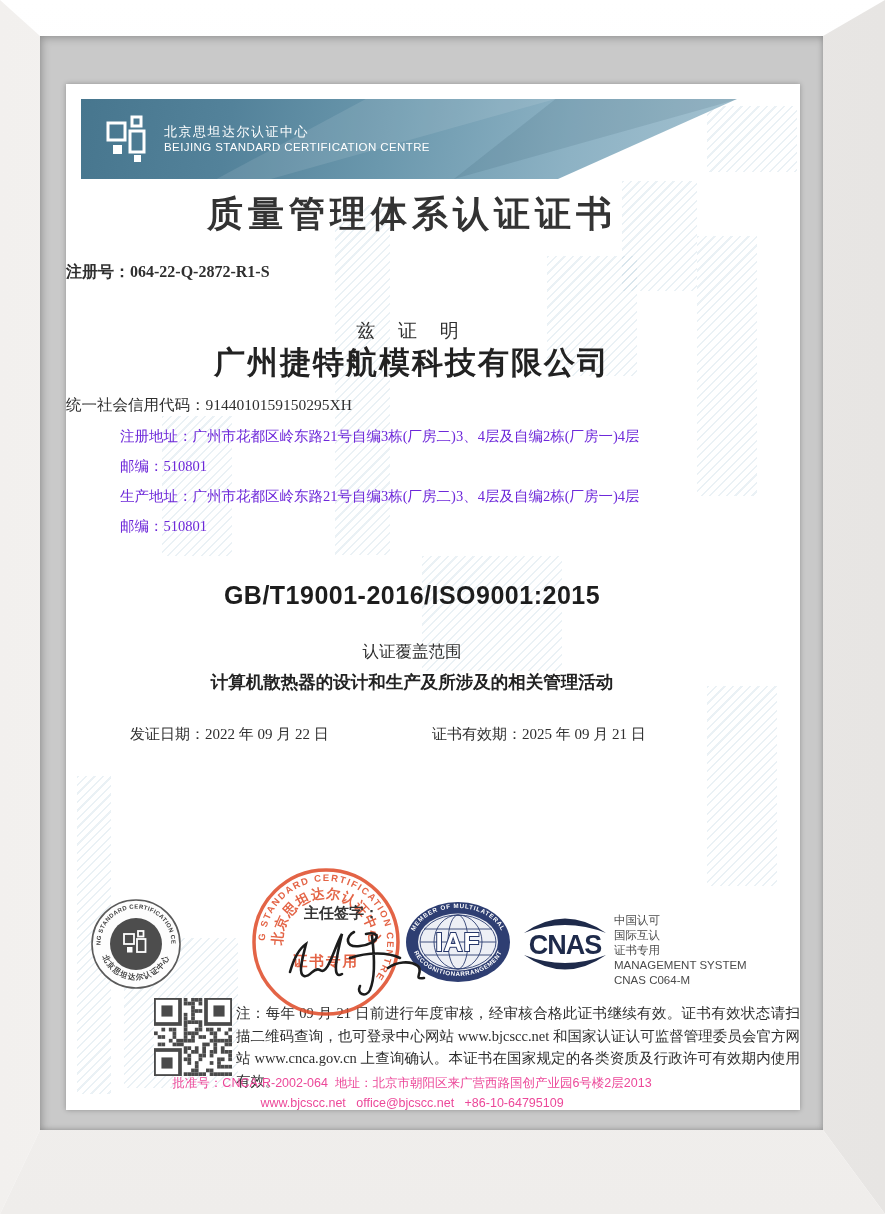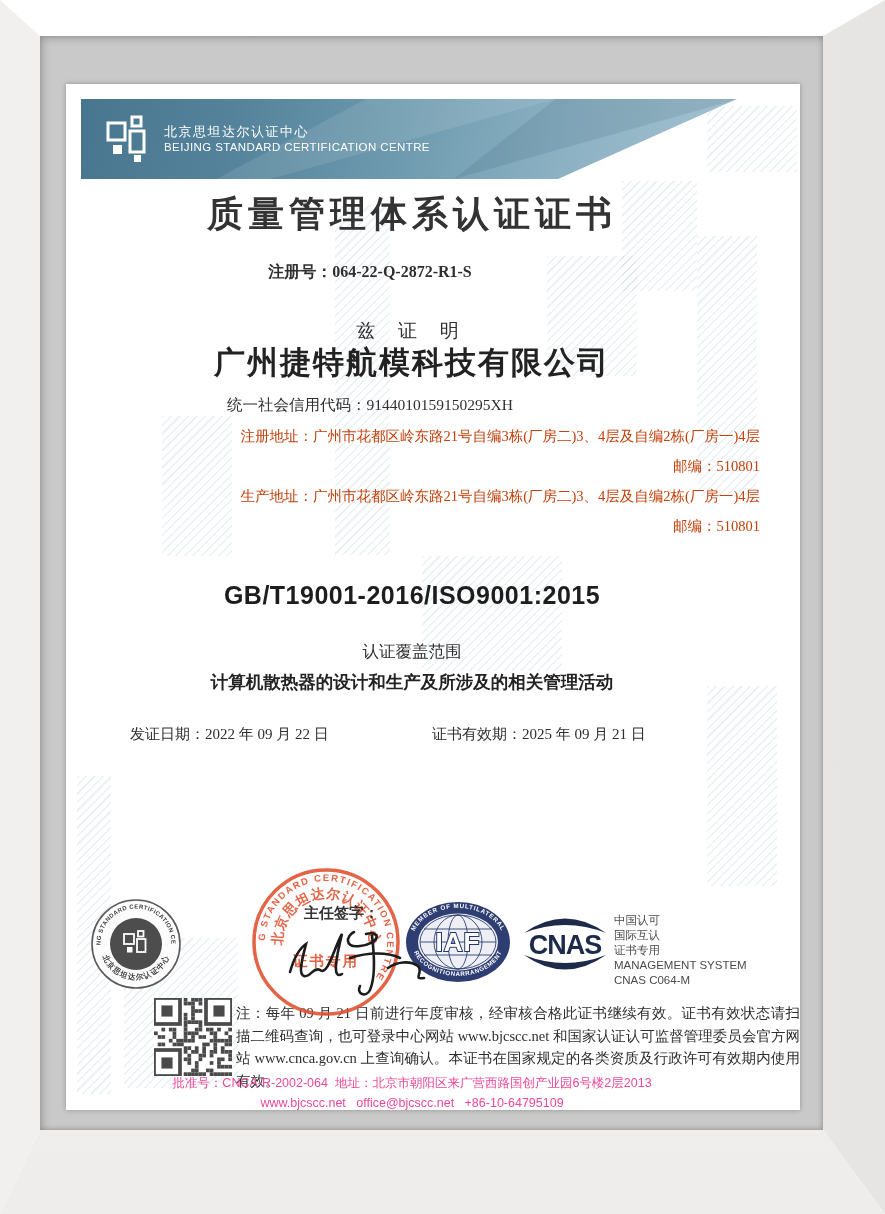--- a/index.html
+++ b/index.html
@@ -28,27 +28,27 @@
   .band:after{content:"";position:absolute;inset:0;background:rgba(10,50,70,.10);
         clip-path:polygon(70% 0,97% 0,55% 100%);}
   .band-inner{position:absolute;left:24px;top:15px;display:flex;align-items:center;gap:13px;}
   .band-logo{width:46px;height:50px;}
   .band-name{color:#fff;font-family:"Liberation Sans","DejaVu Sans",sans-serif;}
   .band-name .cn{font-size:13px;letter-spacing:1.5px;line-height:16px;}
   .band-name .en{font-size:11.5px;letter-spacing:.4px;line-height:15px;}
   
   .row{position:absolute;left:0;width:692px;z-index:1;color:#2f2f2f;}
   .center{text-align:center;}
-  .right{text-align:center;padding-right:84px;box-sizing:border-box;}
+  .right{text-align:left;padding-right:84px;box-sizing:border-box;}
   .title{top:106px;font-size:36px;font-weight:bold;letter-spacing:5px;color:#333;}
   .regno{top:178px;font-size:16px;font-weight:bold;}
   .hereby{top:234px;font-size:19px;letter-spacing:9px;}
   .company{top:258px;font-size:31px;font-weight:bold;letter-spacing:2px;color:#222;}
   .credit{top:311px;font-size:15.5px;}
-  .addr{left:54px;width:640px;text-align:right;font-size:14.5px;color:#c2410c;}
+  .addr{left:54px;width:640px;text-align:left;font-size:14.5px;color:#6d28d9;}
   .a1{top:343px;} .p1{top:373px;} .a2{top:403px;} .p2{top:433px;}
   .conf{top:474px;font-size:16.5px;}
   .std{top:497px;font-size:25px;font-weight:bold;letter-spacing:.5px;color:#1d1d1d;
        font-family:"Liberation Sans","DejaVu Sans",sans-serif;}
   .scopelab{top:557px;font-size:16.5px;}
   .scope{top:586px;font-size:17.5px;font-weight:bold;color:#222;}
   .date{top:641px;font-size:15px;width:auto;white-space:pre;}
   .d1{left:64px;} .d2{left:366px;}
   
   .abs{position:absolute;}

